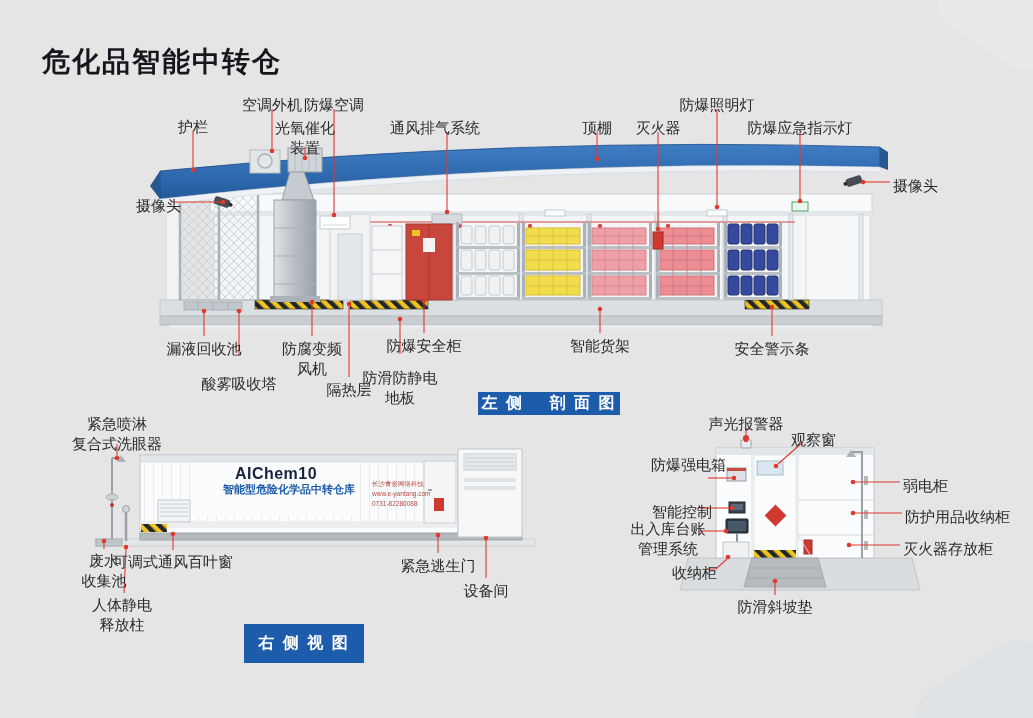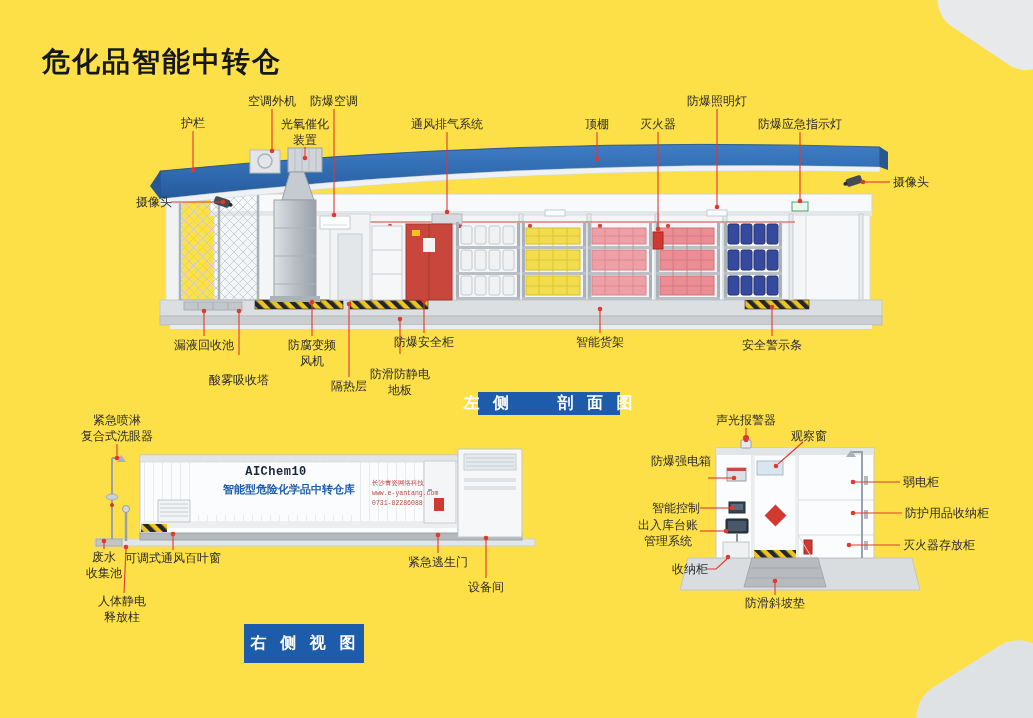--- a/index.html
+++ b/index.html
@@ -1,27 +1,27 @@
 <!DOCTYPE html>
 <html><head>
 <meta charset="utf-8">
 <style>
   html,body{margin:0;padding:0;background:#fff;}
-  .page{position:relative;width:1033px;height:718px;background:#fde047;overflow:hidden;
-        font-family:Liberation Mono, monospace;}
+  .page{position:relative;width:1033px;height:718px;background:#e5e5e5;overflow:hidden;
+        font-family:Liberation Sans, sans-serif;}
   .art{position:absolute;left:0;top:0;z-index:1;}
   .title{position:absolute;left:42px;top:24px;z-index:3;font-size:28px;font-weight:800;
          color:#14171c;letter-spacing:2px;}
-  .lbl{position:absolute;z-index:2;font-size:12px;color:#2b2b2b;line-height:1.3;
+  .lbl{position:absolute;z-index:2;font-size:15px;color:#2b2b2b;line-height:1.3;
        white-space:pre-line;}
   .c{transform:translateX(-50%);text-align:center;}
   .caption{position:absolute;z-index:2;background:#1d5bab;color:#ffffff;display:flex;
            align-items:center;justify-content:center;font-size:16px;font-weight:700;
            letter-spacing:2px;white-space:pre;}
-  .model{position:absolute;z-index:2;font-size:12px;font-weight:700;color:#16233f;letter-spacing:0.5px;}
+  .model{position:absolute;z-index:2;font-size:16px;font-weight:700;color:#16233f;letter-spacing:0.5px;}
   .cname{position:absolute;z-index:2;font-size:11px;font-weight:700;color:#1d5bab;margin-left:13px;}
   .tiny{position:absolute;z-index:2;font-size:6.5px;color:#b94a43;line-height:1.4;}
   .corner-tr{position:absolute;top:-46px;right:-40px;width:130px;height:100px;background:#e7e9eb;
              border-radius:30px;transform:rotate(34deg);z-index:0;}
   .corner-br{position:absolute;bottom:-52px;right:-38px;width:150px;height:112px;background:#dfe2e4;
              border-radius:36px;transform:rotate(-32deg);z-index:0;}
 </style>
 </head>
 <body>
 
@@ -482,21 +482,21 @@
         <circle cx="775" cy="581" r="2.3"></circle>
     </g>
   </svg>
 
   <div class="lbl c" style="left:193px;top:117px">护栏</div>
   <div class="lbl" style="left:136px;top:196px">摄像头</div>
   <div class="lbl c" style="left:272px;top:95px">空调外机</div>
   <div class="lbl c" style="left:334px;top:95px">防爆空调</div>
   <div class="lbl c" style="left:305px;top:118px">光氧催化
 装置</div>
-  <div class="lbl c" style="left:447px;top:118px">通风排气系统</div>
+  <div class="lbl c" style="left:435px;top:118px">通风排气系统</div>
   <div class="lbl c" style="left:597px;top:118px">顶棚</div>
   <div class="lbl c" style="left:658px;top:118px">灭火器</div>
   <div class="lbl c" style="left:717px;top:95px">防爆照明灯</div>
   <div class="lbl c" style="left:800px;top:118px">防爆应急指示灯</div>
   <div class="lbl" style="left:893px;top:176px">摄像头</div>
   <div class="lbl c" style="left:204px;top:339px">漏液回收池</div>
   <div class="lbl c" style="left:239px;top:374px">酸雾吸收塔</div>
   <div class="lbl c" style="left:312px;top:339px">防腐变频
 风机</div>
   <div class="lbl c" style="left:349px;top:380px">隔热层</div>

